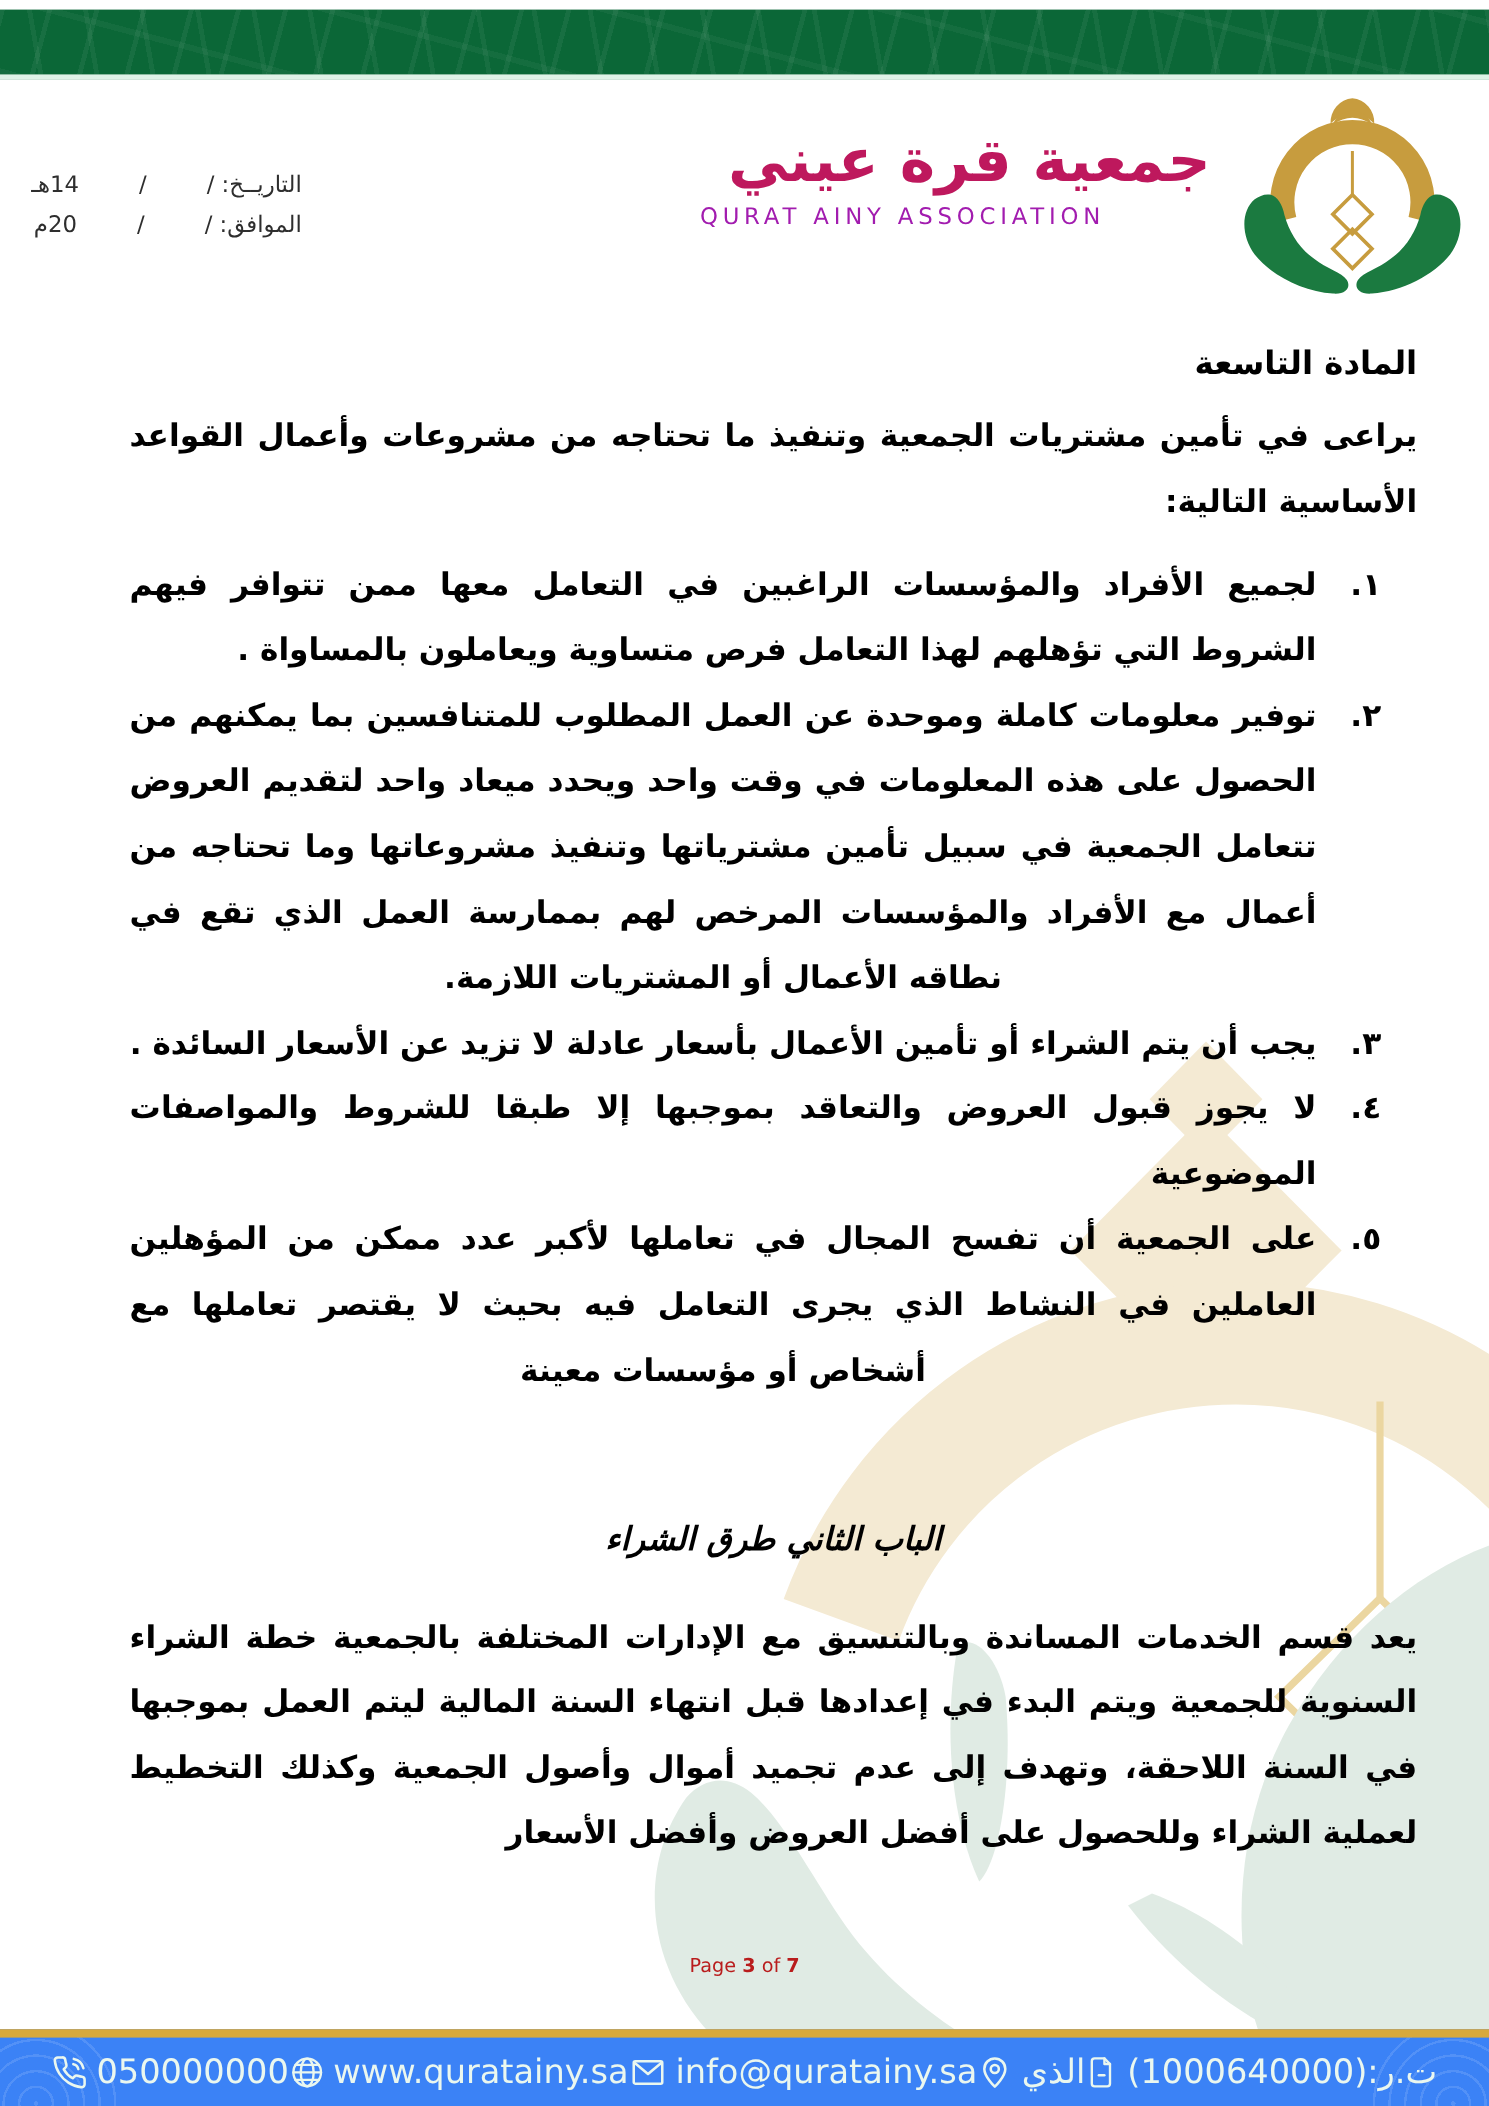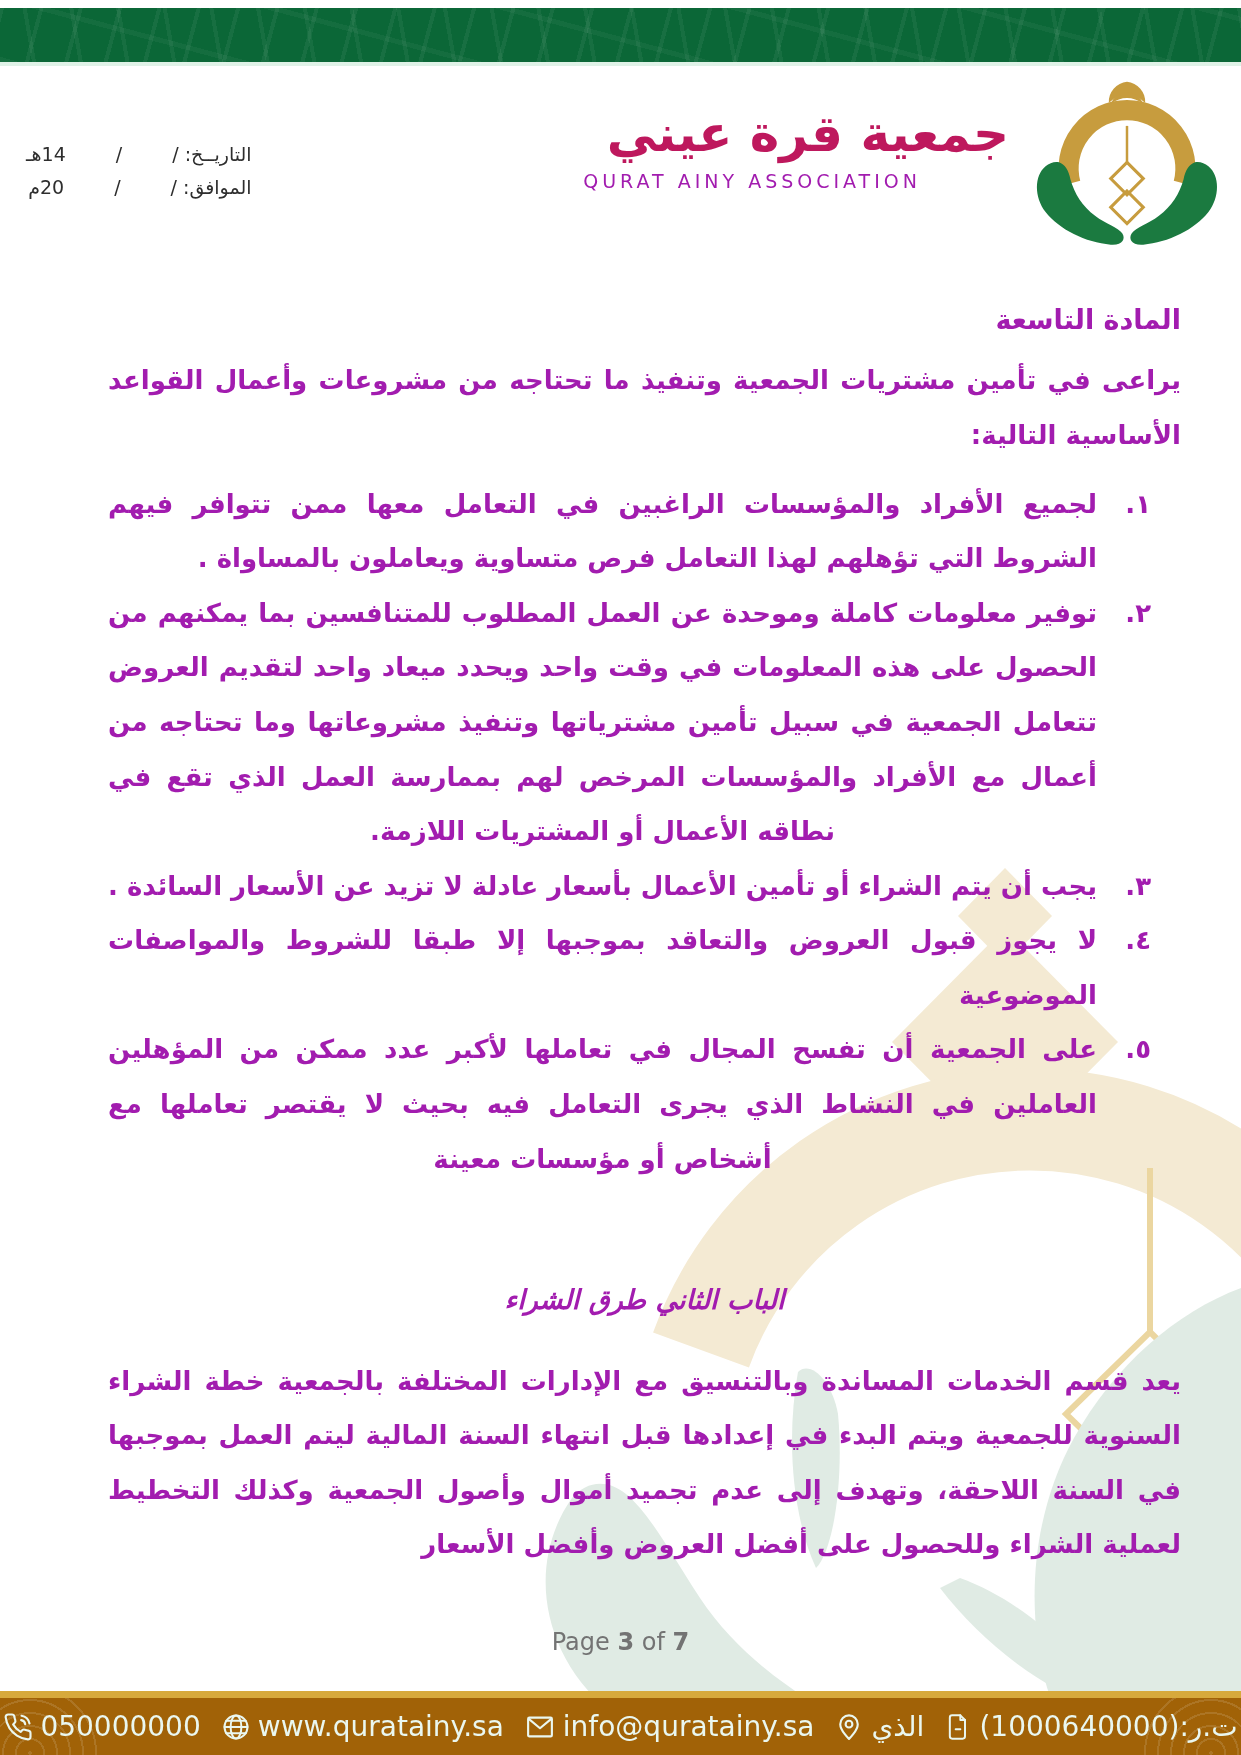--- a/index.html
+++ b/index.html
@@ -35,46 +35,46 @@
     font-size:19px;color:#a21caf;letter-spacing:4px;margin-top:6px;margin-right:88px;
     white-space:nowrap;
   }
   .date-block{
     position:absolute;top:138px;left:26px;z-index:2;direction:rtl;
     font-size:19px;color:#2e2e2e;
   }
   .date-row{display:flex;gap:50px;direction:rtl;line-height:1.75;}
   
   .doc{
-    position:absolute;top:292px;right:60px;left:108px;z-index:1;
-    direction:rtl;font-size:26px;line-height:2.1;color:#a21caf;
+    position:absolute;top:276px;right:60px;left:108px;z-index:1;
+    direction:rtl;font-size:26px;line-height:2.1;color:#000000;
     font-weight:bold;text-align:justify;
   }
   .doc h2{font-size:27px;font-weight:bold;margin:0;text-align:right;line-height:2.05;}
   .h-article9{margin-left:0;margin-right:52px;}
   .intro{margin:6px 0 14px 0;}
   .list{margin:0 30px 0 0;}
   .li{display:flex;gap:16px;}
   .li .num{flex:none;width:38px;}
   .li .txt{flex:1;text-align:justify;}
   .li .txt.last-center{text-align-last:center;}
   .chapter-title{text-align:center !important;margin-top:86px !important;font-style:italic;}
   .h-article10{margin-top:38px !important;}
   .body10{margin:26px 0 0 0;}
   
   .pagenum{
     position:absolute;top:1628px;left:0;right:0;text-align:center;z-index:1;
-    font-size:24px;color:#737373;
+    font-size:16px;color:#b91c1c;
   }
   .pagenum .b{font-weight:bold;}
   
   .footer-bar{
     position:absolute;left:0;right:0;bottom:0;height:57px;z-index:3;
-    background:#a16207;border-top:7px solid #D7A93C;
-    display:flex;align-items:center;justify-content:center;gap:20px;
+    background:#3b82f6;border-top:7px solid #D7A93C;
+    display:flex;align-items:center;justify-content:center;
     color:#EAF7EF;font-size:28px;overflow:hidden;
   }
   .footer-bar .corner{
     position:absolute;top:-20px;width:150px;height:150px;border-radius:50%;
     background:repeating-radial-gradient(circle, rgba(255,255,255,.12) 0 2px, transparent 2px 13px);
   }
   .footer-bar .corner.left{left:-45px;}
   .footer-bar .corner.right{right:-45px;}
   .f-item{display:flex;align-items:center;gap:7px;white-space:nowrap;z-index:1;}
   .f-item svg{display:block;}

